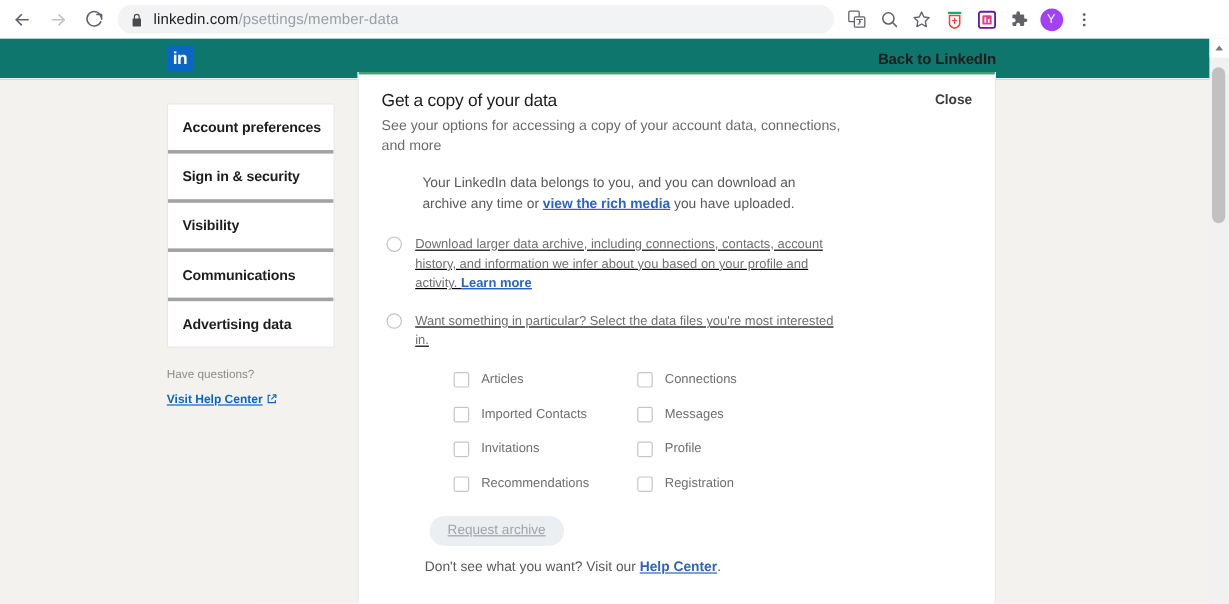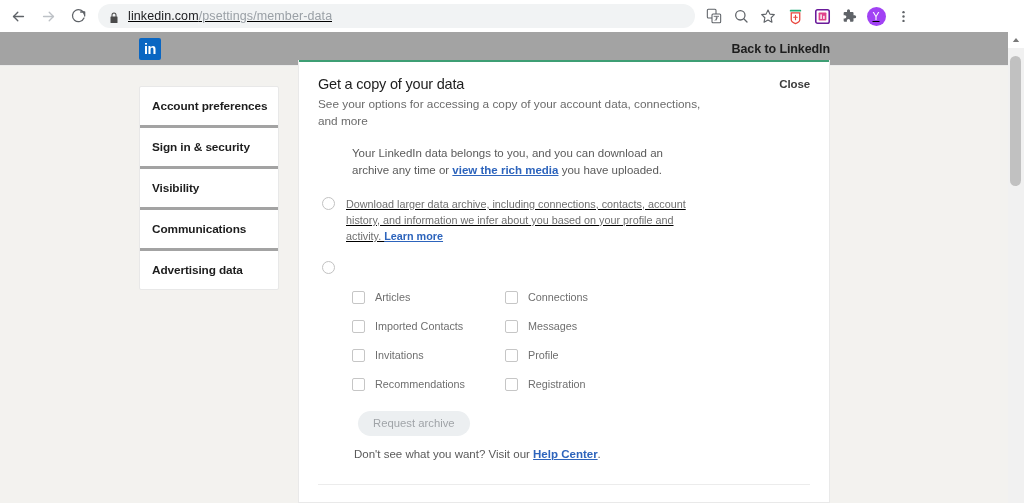--- a/index.html
+++ b/index.html
@@ -18,21 +18,20 @@
   
   .browser-bar {
     position: absolute;
     top: 0; left: 0;
     width: 920px;
     height: 32px;
     background: #ffffff;
     display: flex;
     align-items: center;
     box-sizing: border-box;
-    text-decoration: underline;
   }
   .nav-btns {
     display: flex;
     align-items: center;
     gap: 2px;
     padding-left: 4px;
   }
   .nav-btn {
     width: 28px;
     height: 28px;
@@ -109,21 +108,21 @@
     height: 471px;
     background: #f3f2ef;
     overflow: hidden;
   }
 
   .li-header {
     position: absolute;
     top: 0; left: 0;
     width: 1008px;
     height: 33px;
-    background: #a3a3a3;
+    background: #0f766e;
     border-bottom: 1px solid #ebebeb;
   }
   .li-logo {
     position: absolute;
     left: 139px;
     top: 6px;
     width: 22px;
     height: 22px;
     background: #0a66c2;
     border-radius: 2px;
@@ -298,20 +297,21 @@
   .cb-grid {
     margin-top: 17px;
     padding-left: 34px;
     display: grid;
     grid-template-columns: 153px 153px;
     row-gap: 16px;
   }
   .cb-item {
     display: flex;
     align-items: flex-start;
+    margin-left: 26px;
   }
   .checkbox {
     width: 13px;
     height: 13px;
     border: 1.3px solid #c6c6c6;
     border-radius: 2px;
     background: #fff;
     flex: 0 0 auto;
     box-sizing: border-box;
   }
@@ -325,20 +325,21 @@
     margin-top: 20px;
     margin-left: 40px;
     display: inline-block;
     background: #eceff1;
     color: #a0a4a8;
     font-size: 11.3px;
     padding: 6px 15px 7px 15px;
     border-radius: 14px;
     border: none;
     font-family: inherit;
+    text-decoration: underline;
   }
 
   .footline {
     margin-top: 12px;
     margin-left: 36px;
     font-size: 11.5px;
     color: #5a5a5a;
   }
 
   .divider {
@@ -487,20 +488,33 @@
         <div class="side-top">Communications</div>
       </div>
 
 
       <div class="side-group">
         <div class="side-top">Advertising data</div>
       </div>
 
     </div>
 
+    <div class="side-foot">
+      <div class="side-foot-q">Have questions?</div>
+      <a class="side-foot-link" href="#">
+        <span>Visit Help Center</span>
+        <span class="ext-icon">
+          <svg width="9" height="9" viewBox="0 0 24 24" fill="none" stroke="#0a66c2" stroke-width="2.6">
+              <path d="M9 4H4v16h16v-5"></path>
+              <path d="M14 3h7v7"></path>
+              <path d="M20.5 3.5L11 13"></path>
+            </svg>
+        </span>
+      </a>
+    </div>
   </div>
 
   <div class="main-card">
     <div class="accent-line"></div>
 
     <div class="section">
       <div class="sec-head">
         <h2 class="sec-title">Get a copy of your data</h2>
         <div class="sec-action">Close</div>
       </div>
@@ -514,20 +528,21 @@
       <div class="radio-row indent">
         <div class="radio"></div>
         <div class="radio-label">
           <span>Download larger data archive, including connections, contacts, account history, and information we infer about you based on your profile and activity. </span><a class="link-blue-i" href="#">Learn more</a>
         </div>
       </div>
 
       
       <div class="radio-row indent">
         <div class="radio"></div>
+        <div class="radio-label">Want something in particular? Select the data files you're most interested in.</div>
       </div>
 
       
       <div class="cb-grid">
         <div class="cb-item">
           <div class="checkbox"></div>
           <span class="cb-label">Articles</span>
         </div>
         <div class="cb-item">
           <div class="checkbox"></div>

